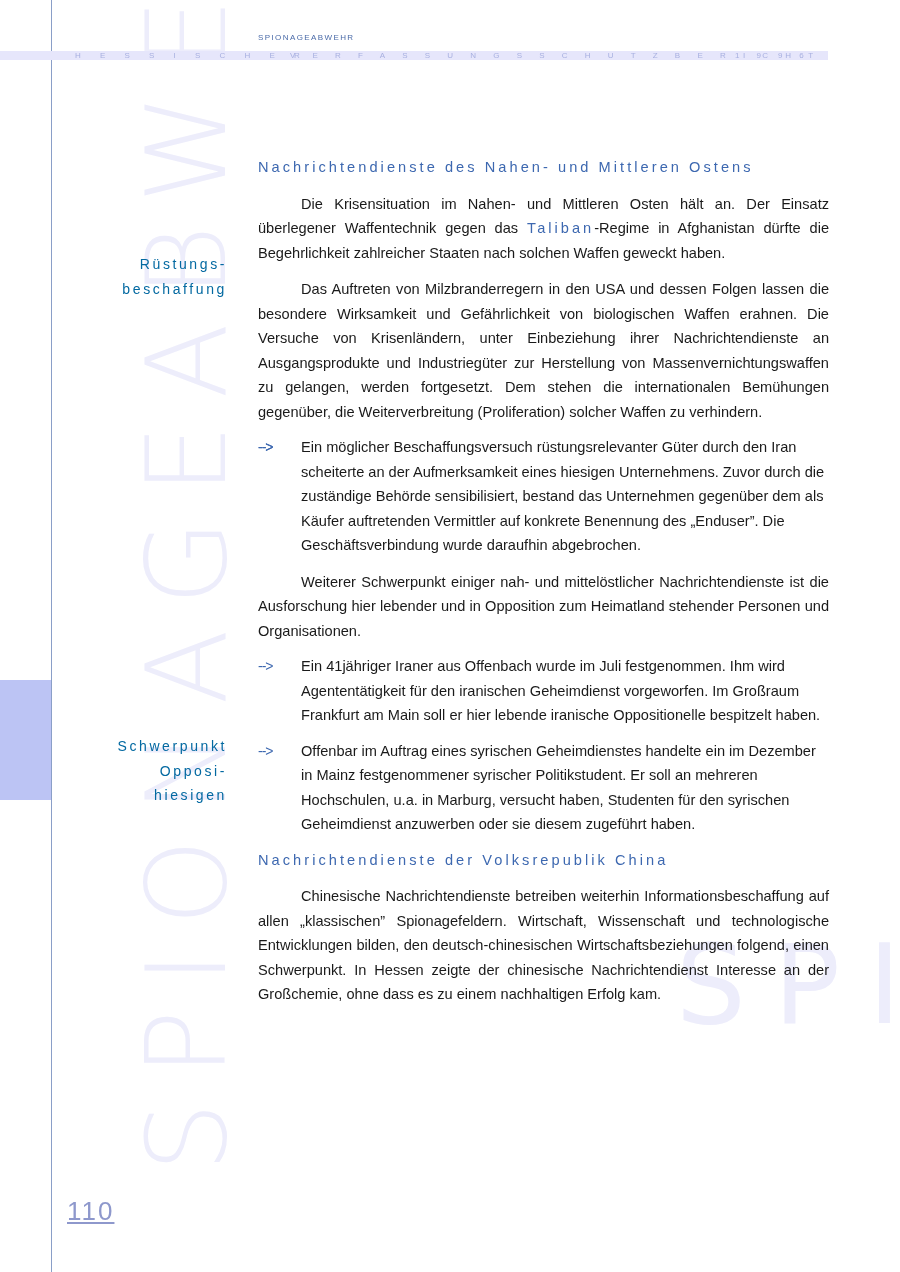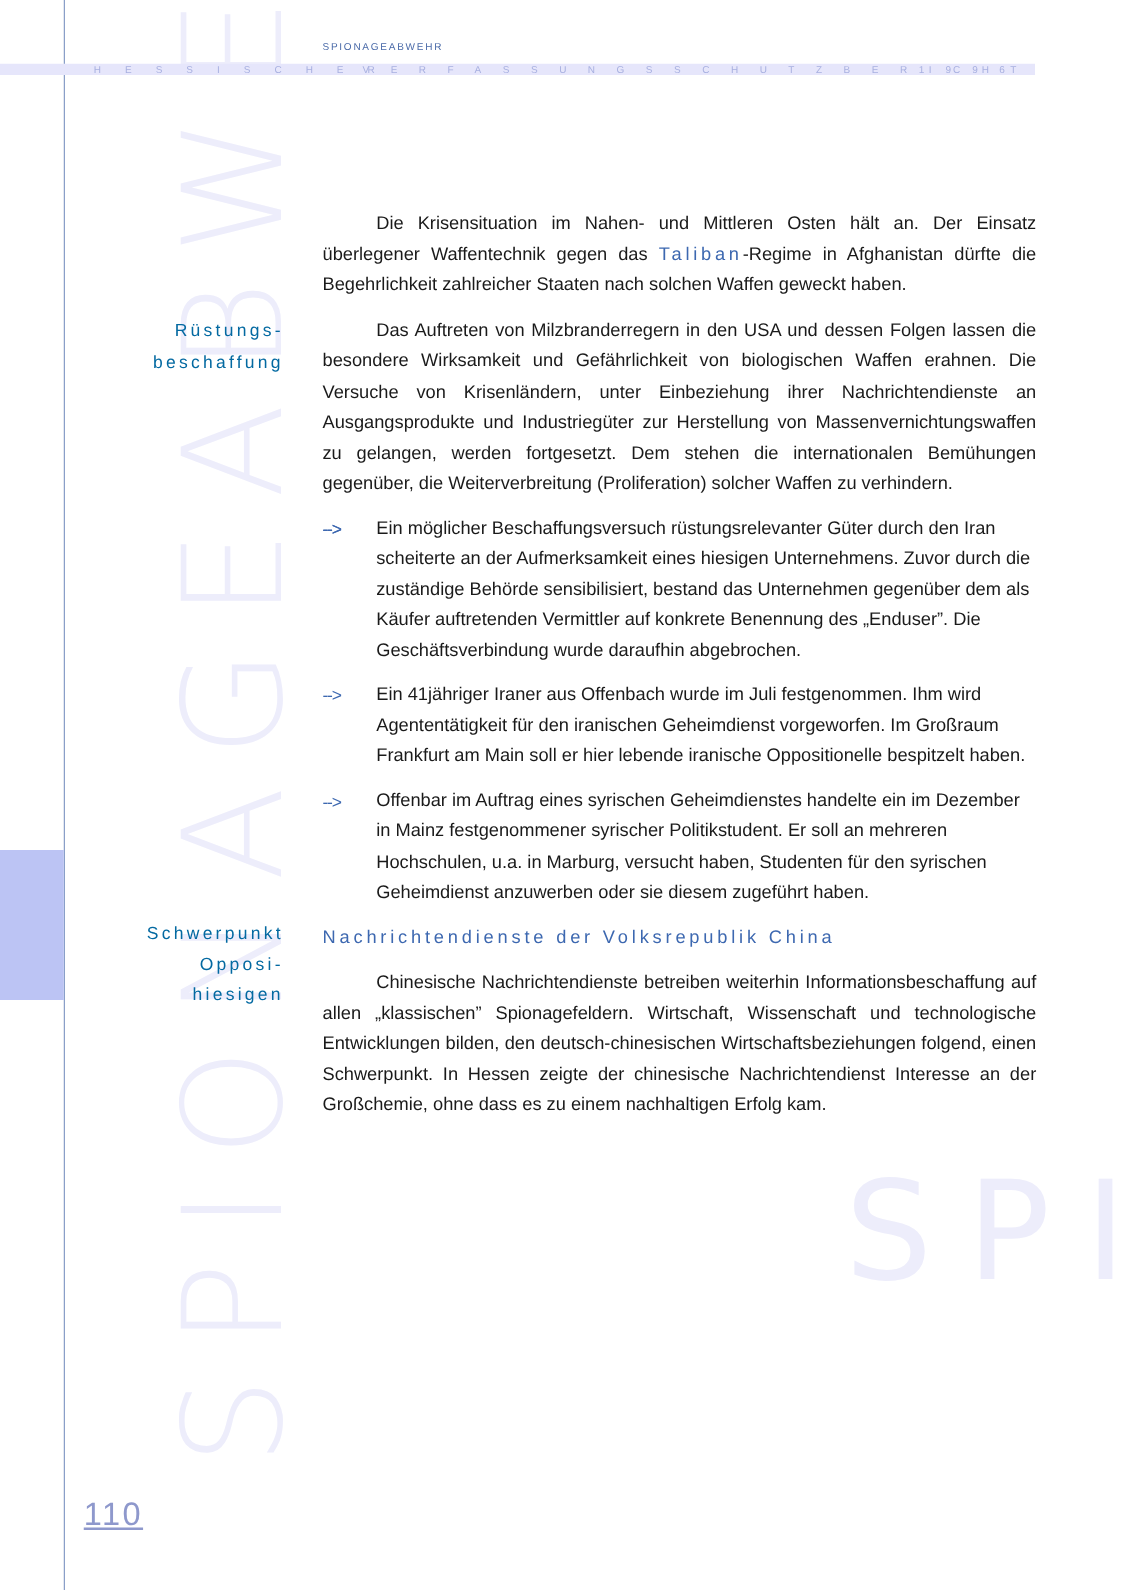--- a/index.html
+++ b/index.html
@@ -100,35 +100,37 @@
   <div>Rüstungs-</div>
   <div>beschaffung</div>
 </div>
 <div class="margin-note mn2">
   <div>Schwerpunkt</div>
   <div>Opposi-</div>
   <div>hiesigen</div>
 </div>
 
 <div class="content">
+  <h2 class="section-title">Nachrichtendienste des Nahen- und Mittleren Ostens</h2>
 
   <p class="para"><span>Die Krisensituation im Nahen- und Mittleren Osten hält an. Der Einsatz überlegener Waffentechnik  gegen das </span><span class="hl">Taliban</span><span>-Regime in Afghanistan dürfte die Begehrlichkeit zahlreicher Staaten nach solchen Waffen geweckt haben.</span></p>
 
   <p class="para">Das Auftreten von Milzbranderregern in den USA und dessen Folgen lassen die besondere Wirksamkeit und Gefährlichkeit von biologischen Waffen erahnen. Die Versuche von Krisenländern, unter Einbeziehung ihrer Nachrichtendienste an Ausgangsprodukte und Industriegüter zur Herstellung von Massenvernichtungswaffen zu gelangen, werden fortgesetzt. Dem stehen die internationalen Bemühungen gegenüber, die Weiterverbreitung (Proliferation) solcher Waffen zu verhindern.</p>
 
   <div class="bullet">
     <span class="arrow">--&gt;</span>
   </div>
 
 
   <div class="bullet">
     <span class="arrow">--&gt;</span>
     <span>Ein möglicher Beschaffungsversuch rüstungsrelevanter Güter durch den Iran scheiterte an der Aufmerksamkeit eines hiesigen Unternehmens. Zuvor durch die zuständige Behörde sensibilisiert, bestand das Unternehmen gegenüber dem als Käufer auftretenden Vermittler auf konkrete Benennung des „Enduser”. Die Geschäftsverbindung wurde daraufhin abgebrochen.</span>
   </div>
 
+  <p class="para">Weiterer Schwerpunkt einiger nah- und mittelöstlicher Nachrichtendienste ist die Ausforschung hier lebender und in Opposition zum Heimatland stehender Personen und Organisationen.</p>
 
   <div class="bullet">
     <span class="arrow">--&gt;</span>
     <span>Ein 41jähriger Iraner aus Offenbach wurde im Juli festgenommen. Ihm wird Agententätigkeit für den iranischen Geheimdienst vorgeworfen. Im Großraum Frankfurt am Main soll er hier lebende iranische Oppositionelle bespitzelt haben.</span>
   </div>
 
   <div class="bullet">
     <span class="arrow">--&gt;</span>
     <span>Offenbar im Auftrag eines syrischen Geheimdienstes handelte ein im Dezember in Mainz festgenommener syrischer Politikstudent. Er soll an mehreren Hochschulen, u.a. in Marburg, versucht haben, Studenten für den syrischen Geheimdienst anzuwerben oder sie diesem zugeführt haben.</span>
   </div>

